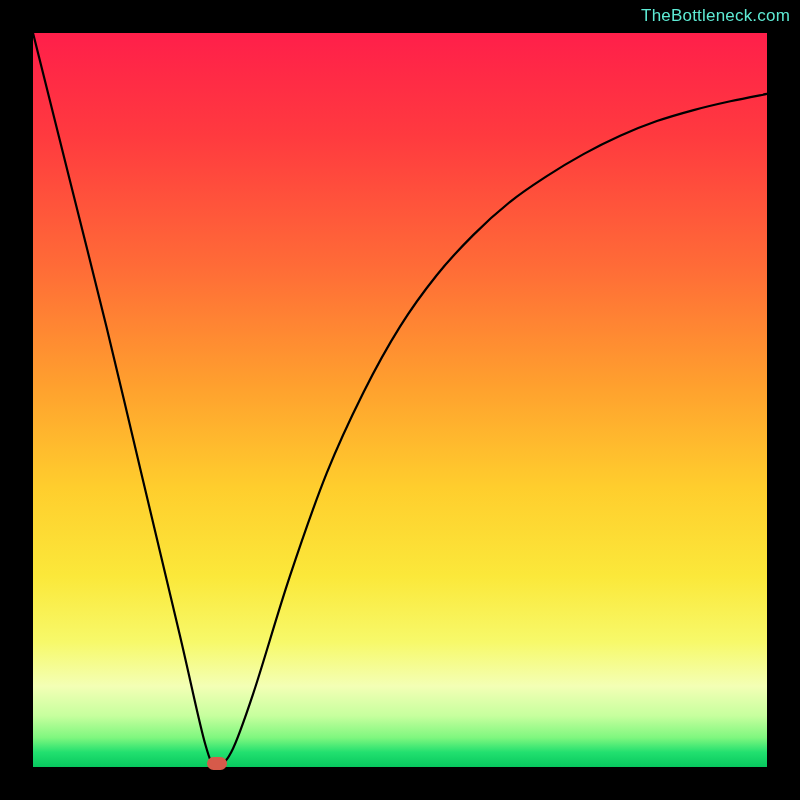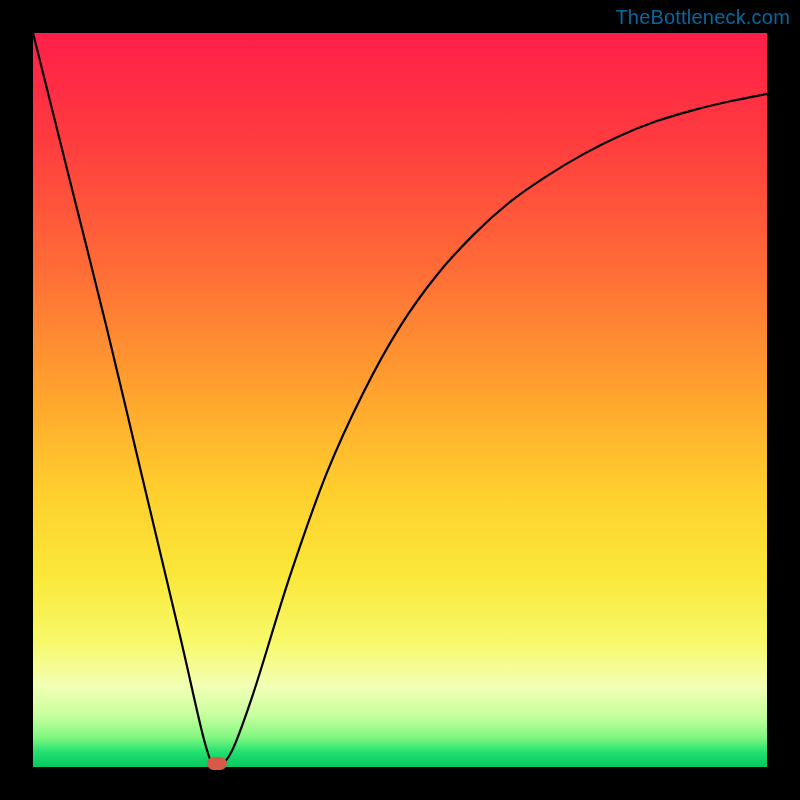--- a/index.html
+++ b/index.html
@@ -37,22 +37,22 @@
       #c7ff9e 93%,
       #7ff77f 96%,
       #22e06f 98%,
       #07c85e 100%
     );
   }
   .attribution {
     position: absolute;
     top: 6px;
     right: 10px;
-    color: #0369a1;
-    font-size: 20px;
+    color: #5eead4;
+    font-size: 17px;
     font-weight: 500;
     letter-spacing: 0.2px;
     user-select: none;
   }
   svg.curve {
     position: absolute;
     left: 0;
     top: 0;
     width: 734px;
     height: 734px;

